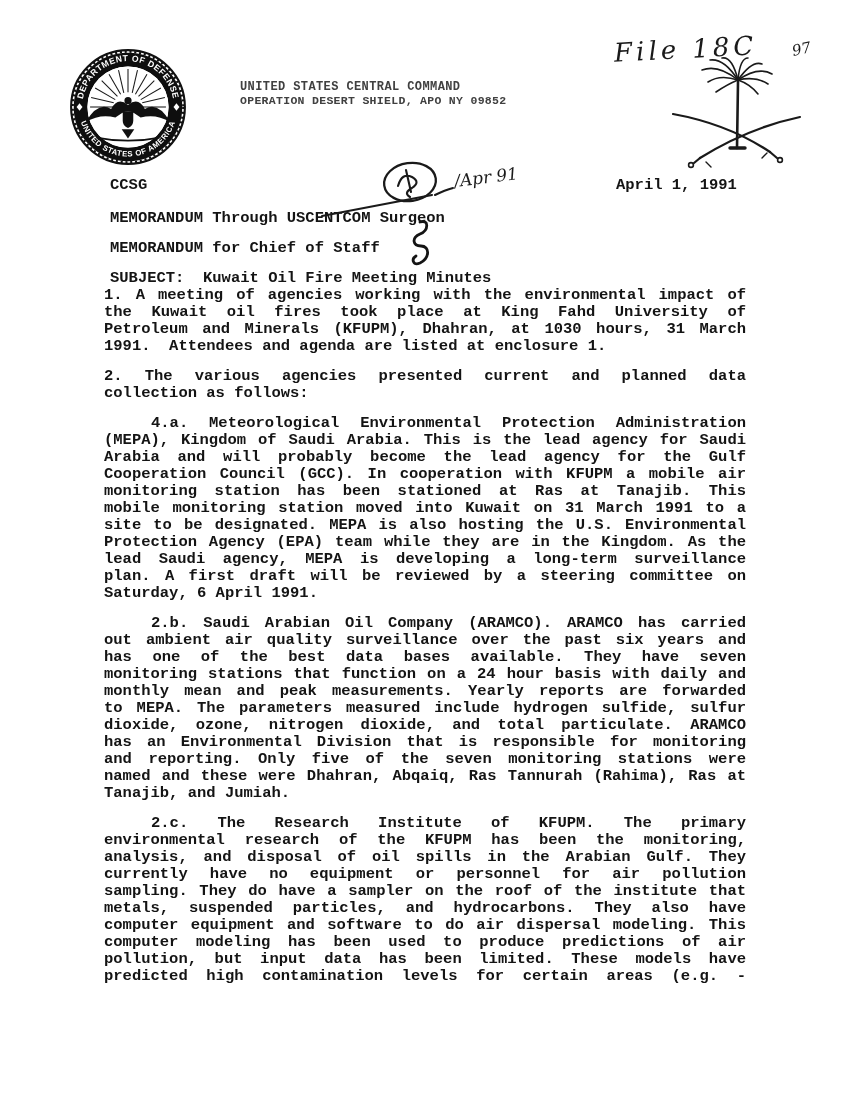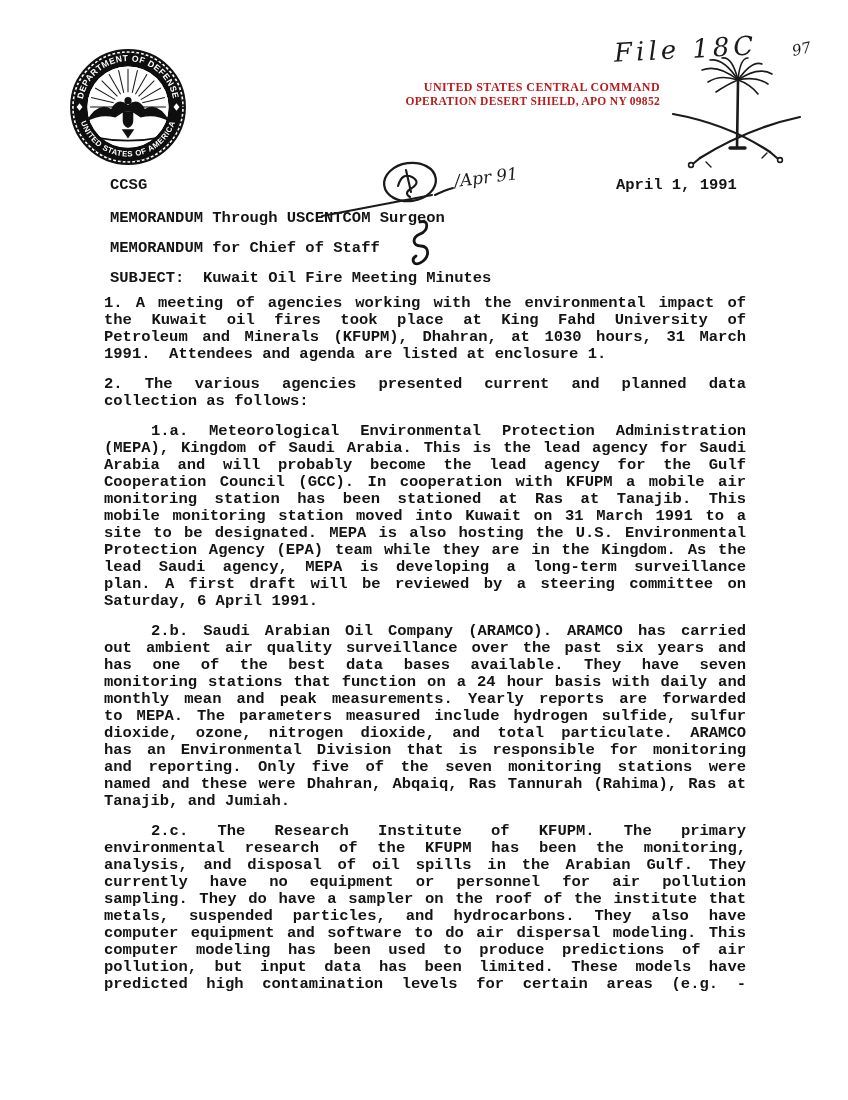--- a/index.html
+++ b/index.html
@@ -18,23 +18,23 @@
     font-size:15.5px;
     color:#141414;
     white-space:pre;
     letter-spacing:0;
     margin-top:11px;
   }
   
   .command-block{
     position:absolute;
     left:240px;top:80px;width:420px;
-    text-align:right;
-    font-family:Liberation Serif, serif;
-    color:#b91c1c;
+    text-align:left;
+    font-family:Liberation Mono, monospace;
+    color:#404040;
   }
   .command-line1{font-size:12px;font-weight:700;letter-spacing:.4px;line-height:14px;}
   .command-line2{font-size:11.5px;font-weight:600;letter-spacing:.3px;line-height:14px;}
   
   .hand{
     position:absolute;
     font-family:"DejaVu Serif", serif;
     font-style:italic;
     color:#1a1a1a;
   }
@@ -43,21 +43,21 @@
   
   .memo-body{
     position:absolute;
     left:104px;top:287px;width:642px;
     font-family:"Liberation Mono", monospace;
     font-weight:700;
     font-size:15.5px;
     line-height:17px;
     color:#141414;
   }
-  .para{margin:8px 0 13px 0;}
+  .para{margin:0 0 13px 0;}
   .line{
     text-align:justify;
     text-align-last:justify;
     white-space:normal;
   }
   .line.indent{padding-left:47px;}
   .line.last{
     text-align:center;
     text-align-last:left;
     white-space:pre-wrap;
@@ -184,21 +184,21 @@
         <div class="line">1.  A meeting of agencies working with the environmental impact of</div>
         <div class="line">the Kuwait oil fires took place at King Fahd University of</div>
         <div class="line">Petroleum and Minerals (KFUPM), Dhahran, at 1030 hours, 31 March</div>
         <div class="line last">1991.  Attendees and agenda are listed at enclosure 1.</div>
       </div>
       <div class="para">
         <div class="line">2.   The various agencies presented current and planned data</div>
         <div class="line last">collection as follows:</div>
       </div>
       <div class="para">
-        <div class="line indent">1.a.  Meteorological Environmental Protection Administration</div>
+        <div class="line indent">4.a.  Meteorological Environmental Protection Administration</div>
         <div class="line">(MEPA), Kingdom of Saudi Arabia.  This is the lead agency for Saudi</div>
         <div class="line">Arabia and will probably become the lead agency for the Gulf</div>
         <div class="line">Cooperation Council (GCC).  In cooperation with KFUPM a mobile air</div>
         <div class="line">monitoring station has been stationed at Ras at Tanajib.  This</div>
         <div class="line">mobile monitoring station moved into Kuwait on 31 March 1991 to a</div>
         <div class="line">site to be designated.  MEPA is also hosting the U.S. Environmental</div>
         <div class="line">Protection Agency (EPA) team while they are in the Kingdom. As the</div>
         <div class="line">lead Saudi agency, MEPA is developing a long-term surveillance</div>
         <div class="line">plan.  A first draft will be reviewed by a steering committee on</div>
         <div class="line last">Saturday, 6 April 1991.</div>

